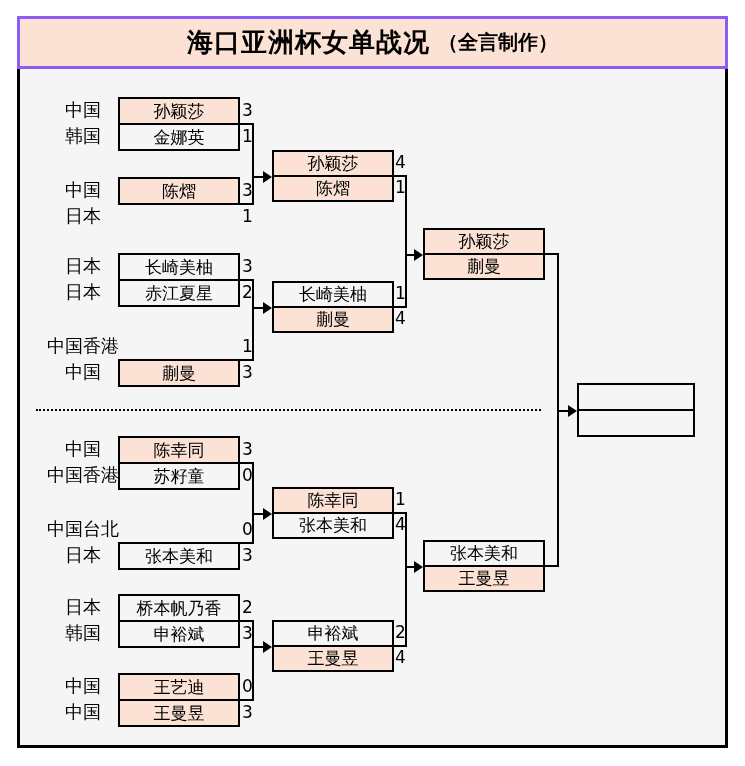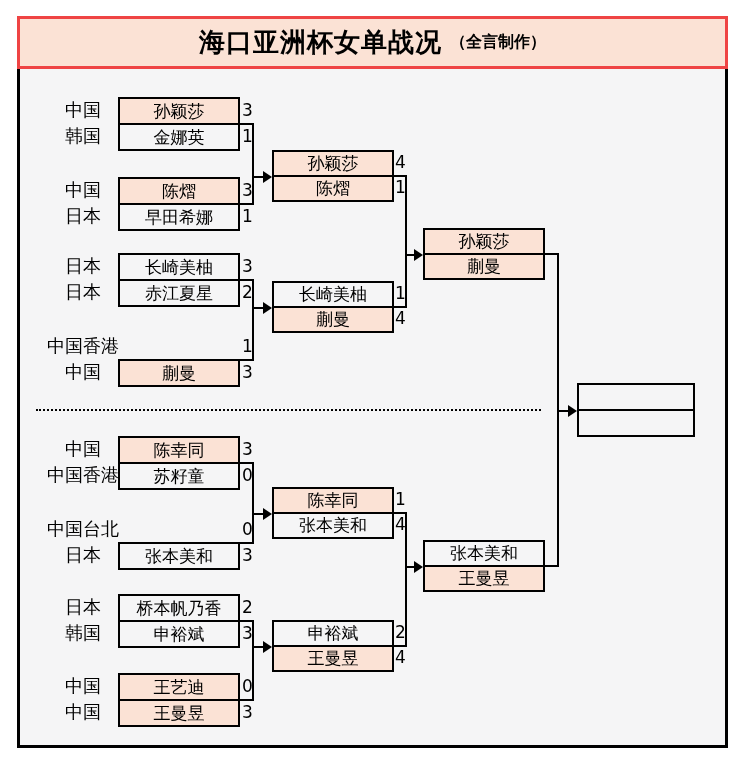--- a/index.html
+++ b/index.html
@@ -7,25 +7,25 @@
     position:relative; width:745px; height:766px; background:#ffffff;
     font-family:"DejaVu Sans","Liberation Sans",sans-serif; color:#000;
     overflow:hidden;
   }
   .frame {
     position:absolute; left:17px; top:16px; width:705px; height:726px;
     border:3px solid #000; background:#f5f5f6; box-sizing:content-box;
   }
   .titlebar {
     position:absolute; left:17px; top:16px; width:705px; height:47px;
-    border:3px solid #ef4444; background:#fbe2d5; box-sizing:content-box;
+    border:3px solid #8b5cf6; background:#fbe2d5; box-sizing:content-box;
     display:flex; align-items:center; justify-content:center;
   }
   .title-main { font-size:26px; font-weight:bold; letter-spacing:1px; }
-  .title-credit { font-size:16px; font-weight:bold; margin-left:8px; }
+  .title-credit { font-size:20px; font-weight:bold; margin-left:8px; }
   .cell {
     position:absolute; box-sizing:border-box; border:2px solid #000;
     text-align:center; font-size:17px; overflow:hidden; white-space:nowrap;
   }
   .country {
     position:absolute; text-align:center; font-size:18px; white-space:nowrap;
   }
   .score { position:absolute; font-size:17px; }
   .hseg, .vseg { position:absolute; background:#000; }
   .arrowhead {
@@ -53,21 +53,20 @@
       <div class="country" style="left: 28px; top: 97px; width: 110px; line-height: 26px;">中国</div>
       <div class="cell" style="left: 118px; top: 97px; width: 122px; height: 28px; line-height: 24px; background: rgb(251, 226, 213);">孙颖莎</div>
       <div class="score" style="left: 242px; top: 97px; line-height: 26px;">3</div>
       <div class="country" style="left: 28px; top: 123px; width: 110px; line-height: 26px;">韩国</div>
       <div class="cell" style="left: 118px; top: 123px; width: 122px; height: 28px; line-height: 24px; background: transparent;">金娜英</div>
       <div class="score" style="left: 242px; top: 123px; line-height: 26px;">1</div>
       <div class="country" style="left: 28px; top: 177px; width: 110px; line-height: 26px;">中国</div>
       <div class="cell" style="left: 118px; top: 177px; width: 122px; height: 28px; line-height: 24px; background: rgb(251, 226, 213);">陈熠</div>
       <div class="score" style="left: 242px; top: 177px; line-height: 26px;">3</div>
       <div class="country" style="left: 28px; top: 203px; width: 110px; line-height: 26px;">日本</div>
-      <div class="cell" style="left: 118px; top: 203px; width: 122px; height: 28px; line-height: 24px; background: transparent;">早田希娜</div>
       <div class="score" style="left: 242px; top: 203px; line-height: 26px;">1</div>
       <div class="country" style="left: 28px; top: 253px; width: 110px; line-height: 26px;">日本</div>
       <div class="cell" style="left: 118px; top: 253px; width: 122px; height: 28px; line-height: 24px; background: transparent;">长崎美柚</div>
       <div class="score" style="left: 242px; top: 253px; line-height: 26px;">3</div>
       <div class="country" style="left: 28px; top: 279px; width: 110px; line-height: 26px;">日本</div>
       <div class="cell" style="left: 118px; top: 279px; width: 122px; height: 28px; line-height: 24px; background: transparent;">赤江夏星</div>
       <div class="score" style="left: 242px; top: 279px; line-height: 26px;">2</div>
       <div class="country" style="left: 28px; top: 333px; width: 110px; line-height: 26px;">中国香港</div>
       <div class="score" style="left: 242px; top: 333px; line-height: 26px;">1</div>
       <div class="country" style="left: 28px; top: 359px; width: 110px; line-height: 26px;">中国</div>

